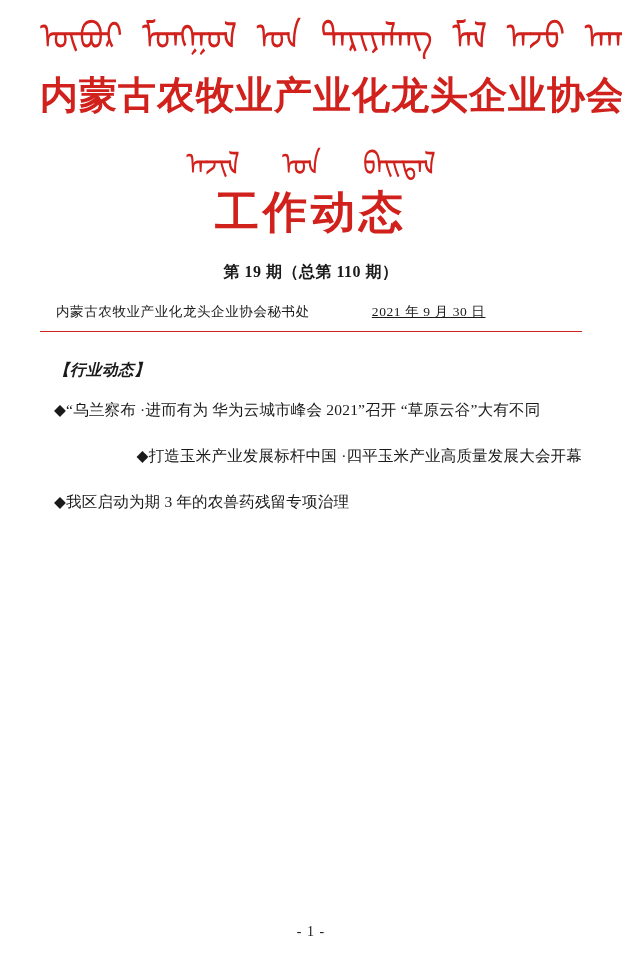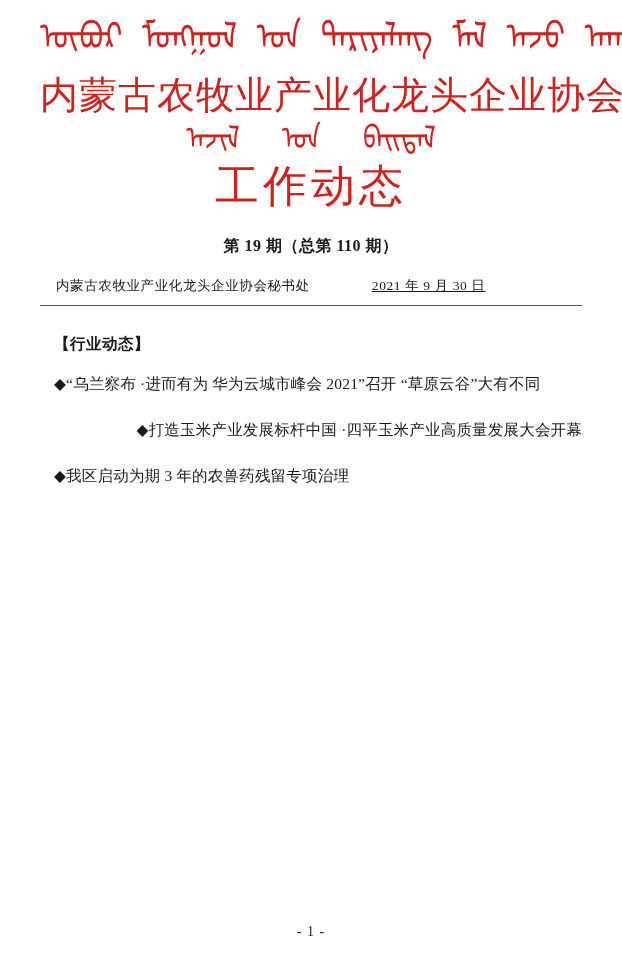--- a/index.html
+++ b/index.html
@@ -40,37 +40,38 @@
   .mongol-glyphs {
     display: inline-block;
     transform: scaleY(1.25);
     transform-origin: center top;
   }
 
   .title-cn {
     text-align: right;
     color: #d0211c;
     font-family: "DejaVu Sans", sans-serif;
-    font-weight: normal;
+    font-weight: bold;
     font-size: 38px;
     letter-spacing: 1px;
     margin-top: 22px;
     white-space: nowrap;
   }
 
   .mongol-row.mid {
+    margin-top: 26px;
     font-size: 26px;
     word-spacing: 34px;
   }
 
   .title-sub {
     text-align: center;
     color: #d0211c;
     font-family: "DejaVu Sans", sans-serif;
-    font-weight: normal;
+    font-weight: bold;
     font-size: 44px;
     letter-spacing: 4px;
     margin-top: 10px;
   }
 
   .issue-line {
     text-align: center;
     font-weight: bold;
     font-size: 16px;
     margin-top: 20px;
@@ -106,20 +107,21 @@
     letter-spacing: 7px;
     margin-top: 34px;
   }
 
   .section-head {
     font-weight: bold;
     font-size: 15.5px;
     margin-top: 28px;
     padding-left: 14px;
     letter-spacing: 0.5px;
+    font-style: italic;
   }
 
   .entries {
     margin-top: 14px;
     padding-left: 14px;
   }
   .entry {
     font-size: 15.5px;
     line-height: 1.95;
     letter-spacing: 0.2px;

